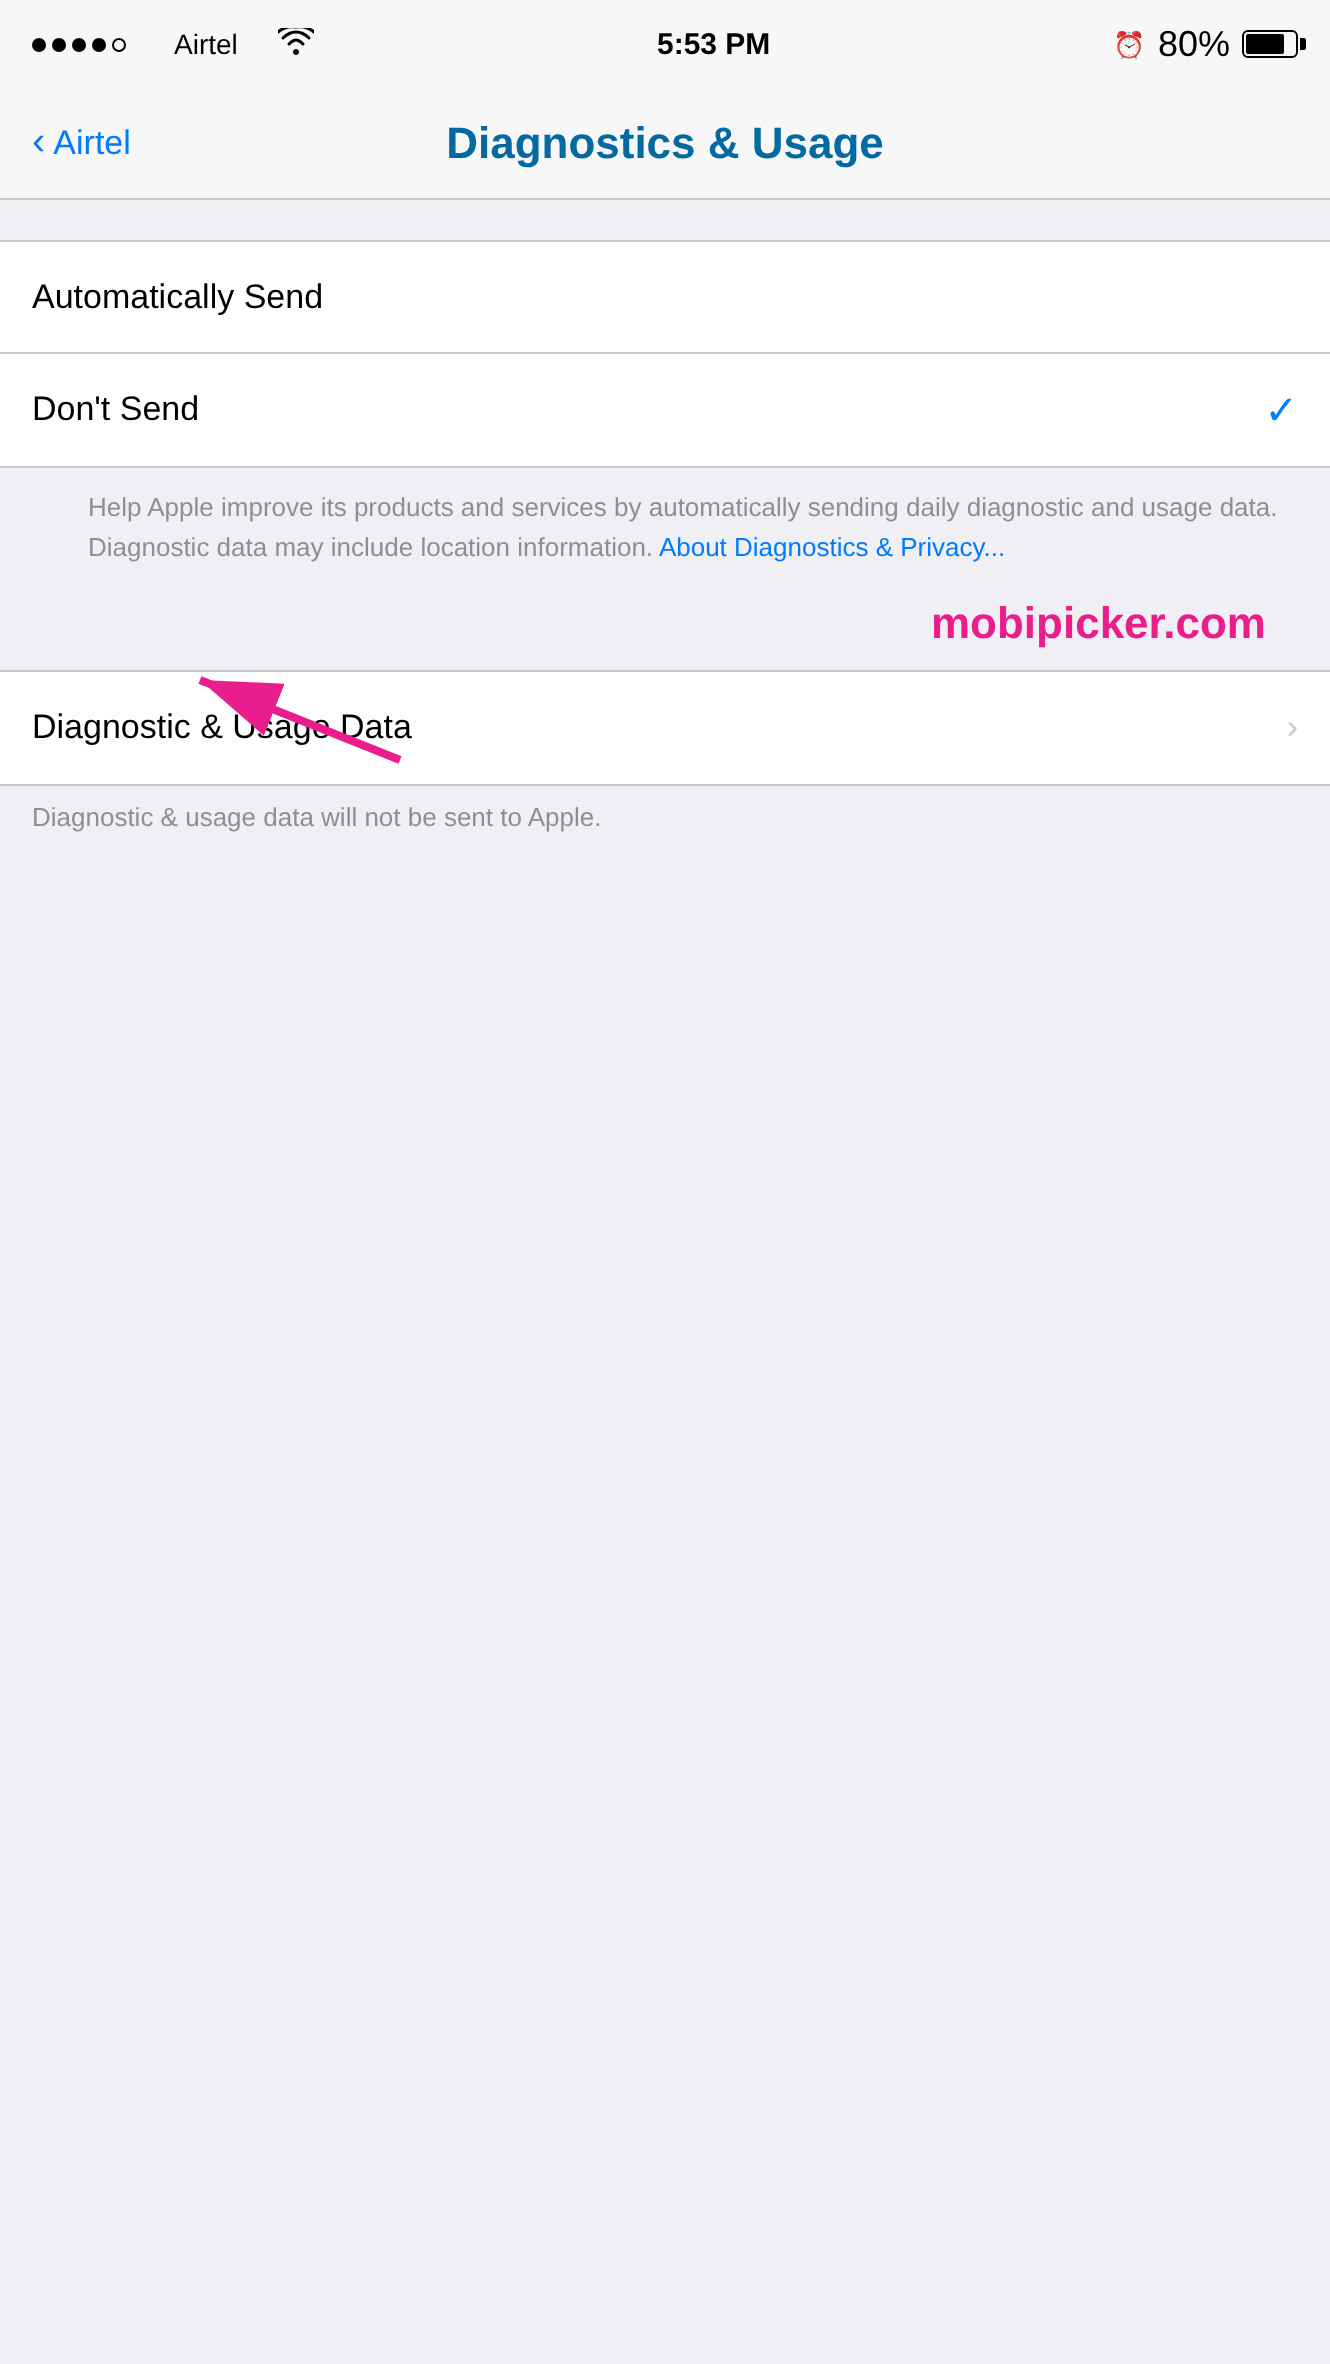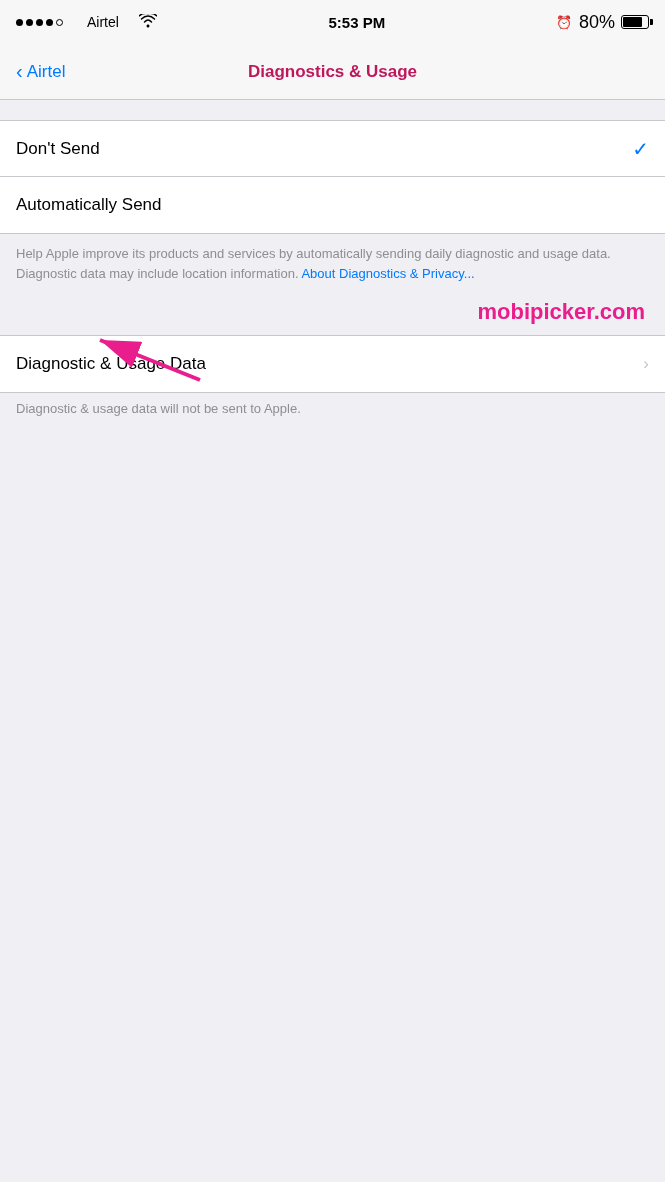--- a/index.html
+++ b/index.html
@@ -141,23 +141,23 @@
       font-size: 20px;
       color: #007aff;
       line-height: 1;
       margin-top: -2px;
     }
 
     .nav-title {
       position: absolute;
       left: 50%;
       transform: translateX(-50%);
-      font-size: 17px;
+      font-size: 22px;
       font-weight: 600;
-      color: #be185d;
+      color: #0369a1;
       white-space: nowrap;
     }
 
     
     .content {
       padding-top: 20px;
     }
 
     
     .table-section {
@@ -193,31 +193,32 @@
     
     .info-section {
       padding: 10px 16px 12px;
       background: #efeff4;
     }
 
     .info-text {
       font-size: 13px;
       color: #8e8e93;
       line-height: 1.5;
+      margin-left: 28px;
     }
 
     .info-link {
       color: #007aff;
       text-decoration: none;
     }
 
     
     .watermark {
       text-align: right;
-      padding: 4px 20px 10px;
+      padding: 4px 32px 10px;
       background: #efeff4;
     }
 
     .watermark-text {
       font-size: 22px;
       font-weight: 700;
       color: #e91e8c;
     }
 
     
@@ -288,25 +289,25 @@
     <span class="back-chevron">‹</span>
     <span>Airtel</span>
   </div>
   <div class="nav-title">Diagnostics &amp; Usage</div>
 </div>
 
 <div class="content">
 
   <div class="table-section">
     <div class="table-row">
+      <span class="row-label">Automatically Send</span>
+    </div>
+    <div class="table-row">
       <span class="row-label">Don't Send</span>
       <span class="checkmark">✓</span>
-    </div>
-    <div class="table-row">
-      <span class="row-label">Automatically Send</span>
     </div>
   </div>
 
   <div class="info-section">
     <p class="info-text">
       <span>Help Apple improve its products and services by automatically sending daily diagnostic and usage data. Diagnostic data may include location information. </span><a class="info-link" href="#"><span>About Diagnostics &amp; Privacy...</span></a>
     </p>
   </div>
 
   <div class="watermark">

